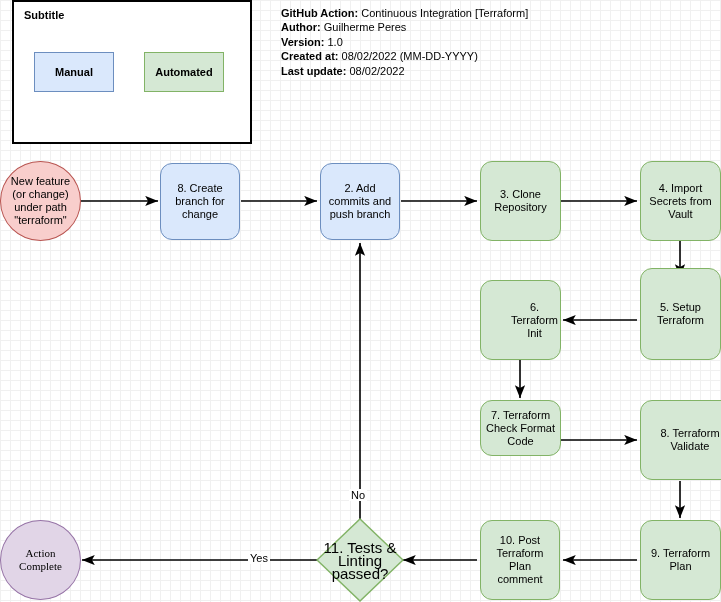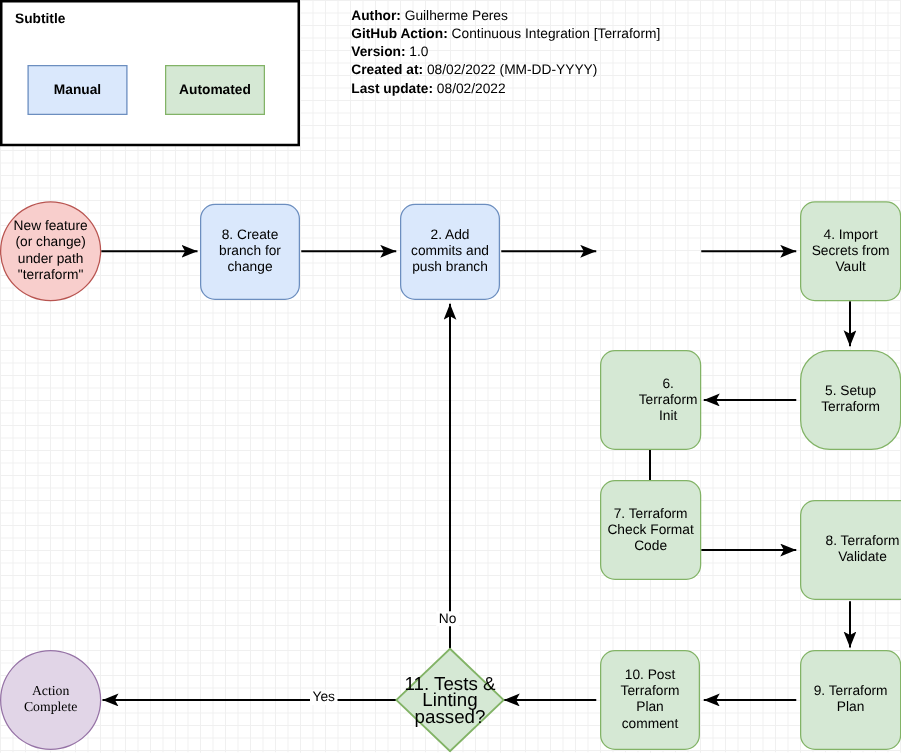--- a/index.html
+++ b/index.html
@@ -27,24 +27,24 @@
     position: absolute;
     left: 0; top: 0;
     width: 721px;
     height: 602px;
     pointer-events: none;
   }
 
   
   .legend {
     position: absolute;
-    left: 0px;
+    left: 12px;
     top: 0px;
     width: 240px;
-    height: 117px;
+    height: 144px;
     background: #ffffff;
     border: 2px solid #000000;
     box-sizing: border-box;
   }
   .legend-title {
     position: absolute;
     left: 10px;
     top: 7px;
     font-size: 11px;
     font-weight: bold;
@@ -198,55 +198,56 @@
   </svg>
 
   <div class="legend">
     <div class="legend-title">Subtitle</div>
     <div class="legend-chip chip-manual">Manual</div>
     <div class="legend-chip chip-auto">Automated</div>
   </div>
 
   <div class="meta">
     <div>
+      <b>GitHub Action:</b>
+      <span>Continuous Integration [Terraform]</span>
+    </div>
+    <div>
       <b>Author:</b>
       <span>Guilherme Peres</span>
     </div>
     <div>
-      <b>GitHub Action:</b>
-      <span>Continuous Integration [Terraform]</span>
-    </div>
-    <div>
       <b>Version:</b>
       <span>1.0</span>
     </div>
     <div>
       <b>Created at:</b>
       <span>08/02/2022 (MM-DD-YYYY)</span>
     </div>
     <div>
       <b>Last update:</b>
       <span>08/02/2022</span>
     </div>
   </div>
 
   <div class="node circle-red" style="left:0px; top:161px; width:81px; height:80px;">New feature (or change) under path "terraform"</div>
 
   <div class="node proc blue" style="left:160px; top:163px; width:80px; height:77px;">8. Create branch for change</div>
 
   <div class="node proc blue" style="left:320px; top:163px; width:80px; height:77px;">2. Add commits and push branch</div>
 
+  <div class="node proc green" style="left:480px; top:161px; width:81px; height:80px;">3. Clone Repository</div>
 
   <div class="node proc green" style="left:640px; top:161px; width:81px; height:80px;">4. Import Secrets from Vault</div>
 
-  <div class="node proc green" style="left:640px; top:280px; width:81px; height:80px;border-radius:24px;">5. Setup Terraform</div>
+  <div class="node proc green" style="left:640px; top:268px; width:81px; height:92px;">5. Setup Terraform</div>
 
   <div class="node proc green" style="left:480px; top:280px; width:81px; height:80px;padding-left:32px;">6. Terraform Init</div>
 
-  <div class="node proc green" style="left:480px; top:384px; width:81px; height:80px;text-align:center;">7. Terraform Check Format Code</div>
+  <div class="node proc green" style="left:480px; top:400px; width:81px; height:56px;text-align:center;">7. Terraform Check Format Code</div>
 
   <div class="node proc green" style="left:640px; top:400px; width:100px; height:80px;">8. Terraform Validate</div>
 
   <div class="node proc green" style="left:640px; top:520px; width:81px; height:80px;">9. Terraform Plan</div>
 
   <div class="node proc green" style="left:480px; top:520px; width:80px; height:80px;">10. Post Terraform Plan comment</div>
 
   <div class="diamond-wrap" style="left:316px; top:518px; width:88px; height:84px;">
     <svg class="diamond-shape" viewBox="0 0 88 84" preserveAspectRatio="none">
       <polygon points="44,1 87,42 44,83 1,42" fill="#d5e8d4" stroke="#82b366" stroke-width="1.5"></polygon>

